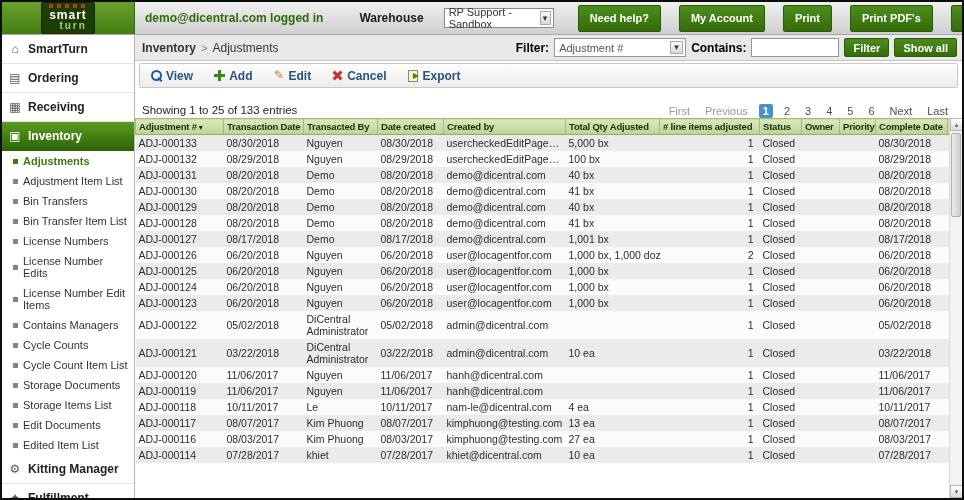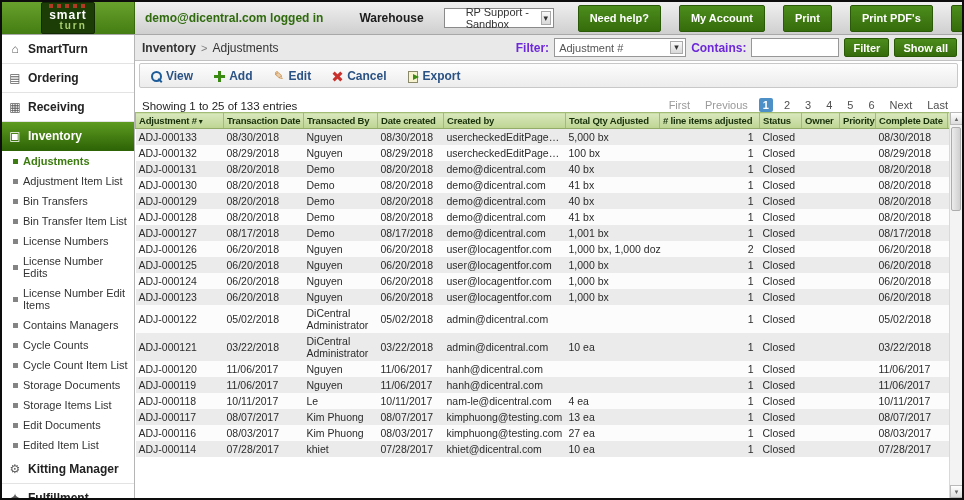--- a/index.html
+++ b/index.html
@@ -11,21 +11,21 @@
   .topbar { flex:0 0 33px; display:flex; align-items:stretch; background:linear-gradient(#f0f0f0,#cfcfcf); border-bottom:1px solid #a8a8a8; }
   .logo { flex:0 0 133px; background:linear-gradient(#69a12d,#447d12); display:flex; align-items:center; justify-content:center; border-right:1px solid #39680e; }
   .logo-mark { background:#1d3d07; border:1px solid #122a03; border-radius:2px; padding:1px 7px 2px; line-height:1; }
   .logo-checker { height:4px; width:100%; background:repeating-linear-gradient(90deg,#b03a24 0 4px,#1d3d07 4px 8px); margin-bottom:1px; }
   .logo-word1 { display:block; color:#fff; font-weight:bold; font-size:12px; letter-spacing:1px; }
   .logo-word2 { display:block; color:#a8cf6e; font-weight:bold; font-size:10px; text-align:right; letter-spacing:2px; }
   .topbar-main { flex:1; display:flex; align-items:center; padding:0 5px 0 10px; gap:18px; }
   .logged-in { color:#2f6b0d; font-weight:bold; font-size:12px; white-space:nowrap; }
   .spacer { flex:1; }
   .wh-label { font-weight:bold; font-size:12px; color:#1c1c1c; margin-right:2px; white-space:nowrap; }
-  .hselect { background:#fff; border:1px solid #8a8a8a; height:20px; display:flex; align-items:center; justify-content:space-between; font-size:11px; color:#333; padding:0 2px 0 21px; min-width:110px; cursor:pointer; margin-right:6px; }
+  .hselect { background:#fff; border:1px solid #8a8a8a; height:20px; display:flex; align-items:center; justify-content:space-between; font-size:11px; color:#333; padding:0 2px 0 4px; min-width:110px; cursor:pointer; margin-right:6px; }
   .hselect .caret-box { width:13px; height:14px; display:flex; align-items:center; justify-content:center; background:linear-gradient(#fafafa,#d8d8d8); border:1px solid #aaa; }
   .caret-box::after { content:"▾"; font-size:9px; color:#333; line-height:1; }
   .gbtn { background:linear-gradient(#4c8c1c,#356c0b); color:#fff; border:1px solid #2a5a08; font-weight:bold; font-size:11px; height:27px; padding:0 11px; border-radius:2px; display:inline-flex; align-items:center; cursor:pointer; font-family:inherit; white-space:nowrap; }
 
   
   .body { flex:1; display:flex; min-height:0; }
   .sidebar { flex:0 0 133px; background:#fff; border-right:1px solid #b5b5b5; overflow:hidden; }
   .sidebar ul { list-style:none; }
   .side-item { cursor:pointer; }
   .side-item.top { display:flex; align-items:center; gap:6px; padding:7px 6px; font-size:12px; font-weight:bold; color:#222; border-bottom:1px solid #e3e3e3; line-height:14px; }
@@ -36,43 +36,43 @@
   .side-item.sub::before { content:""; width:5px; height:5px; background:#848484; flex:0 0 5px; }
   .side-item.sub.selected { color:#3c7c10; font-weight:bold; }
   .side-item.sub.selected::before { background:#3c7c10; }
 
   .main { flex:1; display:flex; flex-direction:column; min-width:0; background:#fff; }
 
   
   .crumb-bar { flex:0 0 26px; background:#e9e9e9; border-bottom:1px solid #c2c2c2; display:flex; align-items:center; padding:0 5px 0 7px; gap:5px; font-size:12px; color:#333; }
   .crumb-parent { font-weight:bold; cursor:pointer; }
   .crumb-sep { color:#7d7d7d; font-size:11px; }
-  .flabel { font-weight:bold; font-size:12px; color:#6d28d9; white-space:nowrap; }
+  .flabel { font-weight:bold; font-size:12px; color:#000000; white-space:nowrap; }
   .fselect { background:#fff; border:1px solid #979797; width:132px; height:19px; font-size:11px; color:#555; display:flex; align-items:center; justify-content:space-between; padding:0 2px 0 4px; cursor:pointer; }
   .fselect .caret-box { width:13px; height:13px; display:flex; align-items:center; justify-content:center; background:linear-gradient(#fafafa,#d8d8d8); border:1px solid #aaa; }
   .finput { width:88px; height:19px; border:1px solid #979797; font-size:11px; padding:0 3px; font-family:inherit; }
   .sbtn { height:19px; padding:0 8px; }
 
   
   .toolbar { flex:0 0 25px; margin:2px 4px 0; border:1px solid #c8c8c8; border-radius:2px; background:linear-gradient(#fdfdfd,#ececec); display:flex; align-items:center; gap:20px; padding:0 10px; }
-  .tool-item { display:inline-flex; align-items:flex-end; gap:3px; color:#2a5284; font-weight:bold; font-size:12px; cursor:pointer; }
+  .tool-item { display:inline-flex; align-items:flex-start; gap:3px; color:#2a5284; font-weight:bold; font-size:12px; cursor:pointer; }
   .tool-icon { width:13px; height:13px; display:inline-block; position:relative; text-align:center; }
   .magnifier-icon::before { content:""; position:absolute; left:1px; top:1px; width:7px; height:7px; border:2px solid #1d5c99; border-radius:50%; }
   .magnifier-icon::after { content:""; position:absolute; left:9px; top:8px; width:2px; height:5px; background:#1d5c99; transform:rotate(-45deg); }
   .plus-icon::before { content:""; position:absolute; left:5px; top:1px; width:3px; height:11px; background:#3a8a14; }
   .plus-icon::after { content:""; position:absolute; left:1px; top:5px; width:11px; height:3px; background:#3a8a14; }
   .pencil-icon { color:#c9791b; font-size:12px; line-height:13px; }
   .cancel-icon::before, .cancel-icon::after { content:""; position:absolute; left:5px; top:1px; width:3px; height:11px; background:#c9302c; }
   .cancel-icon::before { transform:rotate(45deg); }
   .cancel-icon::after { transform:rotate(-45deg); }
   .export-icon::before { content:""; position:absolute; left:1px; top:1px; width:8px; height:10px; border:1px solid #8a8a6a; background:#f7f2cf; }
   .export-icon::after { content:""; position:absolute; left:6px; top:4px; border-left:6px solid #3a8a14; border-top:3px solid transparent; border-bottom:3px solid transparent; }
 
   
-  .info-bar { flex:0 0 20px; display:flex; align-items:flex-end; padding:10px 10px 0 7px; font-size:11.5px; color:#1f1f1f; }
+  .info-bar { flex:0 0 20px; display:flex; align-items:flex-start; padding:16px 10px 0 7px; font-size:11.5px; color:#1f1f1f; }
   .pagination { margin-left:auto; display:flex; align-items:center; gap:7px; font-size:11px; color:#4f4f4f; }
   .page-item { cursor:pointer; padding:1px 4px; border-radius:2px; }
   .page-item.active { background:#4d90c7; color:#fff; font-weight:bold; }
   .page-item.disabled { color:#9a9a9a; cursor:default; }
 
   
   .table-wrap { flex:1; position:relative; overflow:hidden; min-height:0; }
   table { width:827px; border-collapse:collapse; table-layout:fixed; color:#2b2b2b; }
   thead th { background:linear-gradient(#d9e8bd,#bdd492); border:1px solid #a2bc78; border-bottom-color:#93ad68; font-size:9.5px; letter-spacing:-0.2px; font-weight:bold; color:#17300a; text-align:left; padding:2px 3px; height:15px; white-space:nowrap; overflow:hidden; cursor:pointer; }
   .sort-caret::after { content:"▾"; font-size:8px; margin-left:2px; color:#17300a; }

